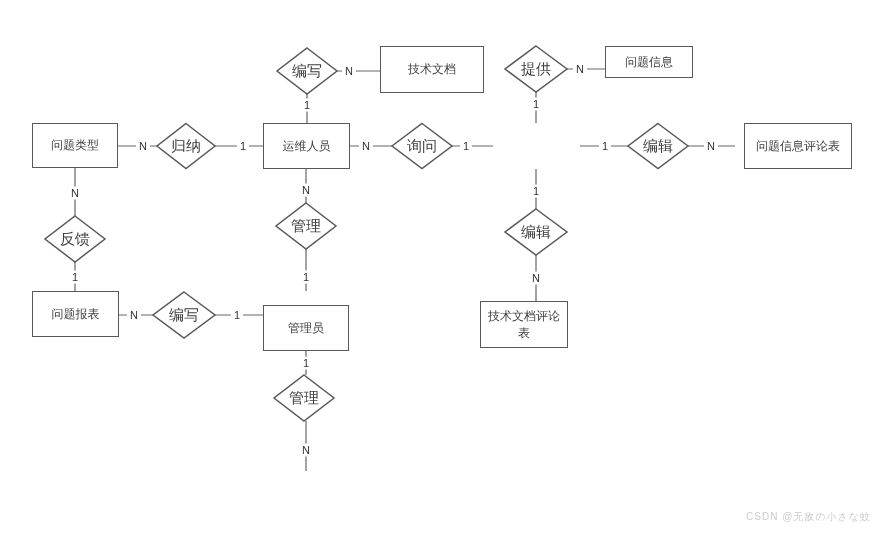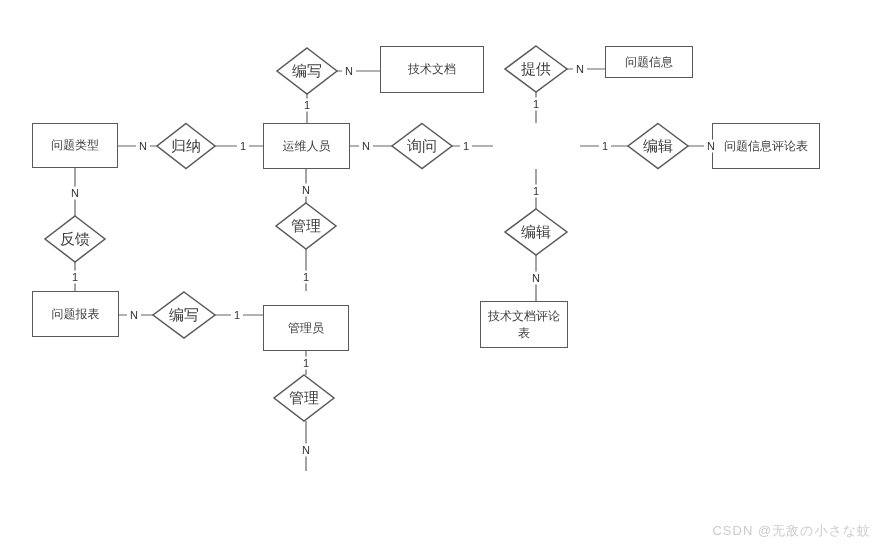--- a/index.html
+++ b/index.html
@@ -56,22 +56,22 @@
     font-size: 11px;
     line-height: 1;
     color: #333333;
     background: #ffffff;
     padding: 1px 3px;
     white-space: nowrap;
   }
   .watermark {
     position: absolute;
     right: 6px;
-    bottom: 5px;
-    font-size: 13px;
+    bottom: 21px;
+    font-size: 10px;
     color: var(--watermark);
     letter-spacing: 1px;
     white-space: nowrap;
   }
 </style>
 </head>
 <body>
 
 <div class="canvas" id="canvas" style="background: rgb(255, 255, 255);">
   <svg class="svg-layer" id="svg-layer" width="877" height="545" viewBox="0 0 877 545" xmlns="http://www.w3.org/2000/svg">
@@ -122,21 +122,21 @@
     </div>
     <div class="entity" style="left: 263px; top: 123px; width: 87px; height: 46px;">
       <span>运维人员</span>
     </div>
     <div class="entity" style="left: 380px; top: 46px; width: 104px; height: 47px;">
       <span>技术文档</span>
     </div>
     <div class="entity" style="left: 605px; top: 46px; width: 88px; height: 32px;">
       <span>问题信息</span>
     </div>
-    <div class="entity" style="left: 712px; top: 123px; width: 108px; height: 46px;">
+    <div class="entity" style="left: 744px; top: 123px; width: 108px; height: 46px;">
       <span>问题信息评论表</span>
     </div>
     <div class="entity" style="left: 32px; top: 291px; width: 87px; height: 46px;">
       <span>问题报表</span>
     </div>
     <div class="entity" style="left: 263px; top: 305px; width: 86px; height: 46px;">
       <span>管理员</span>
     </div>
     <div class="entity" style="left: 480px; top: 301px; width: 88px; height: 47px;">
       <span>技术文档评论表</span>

